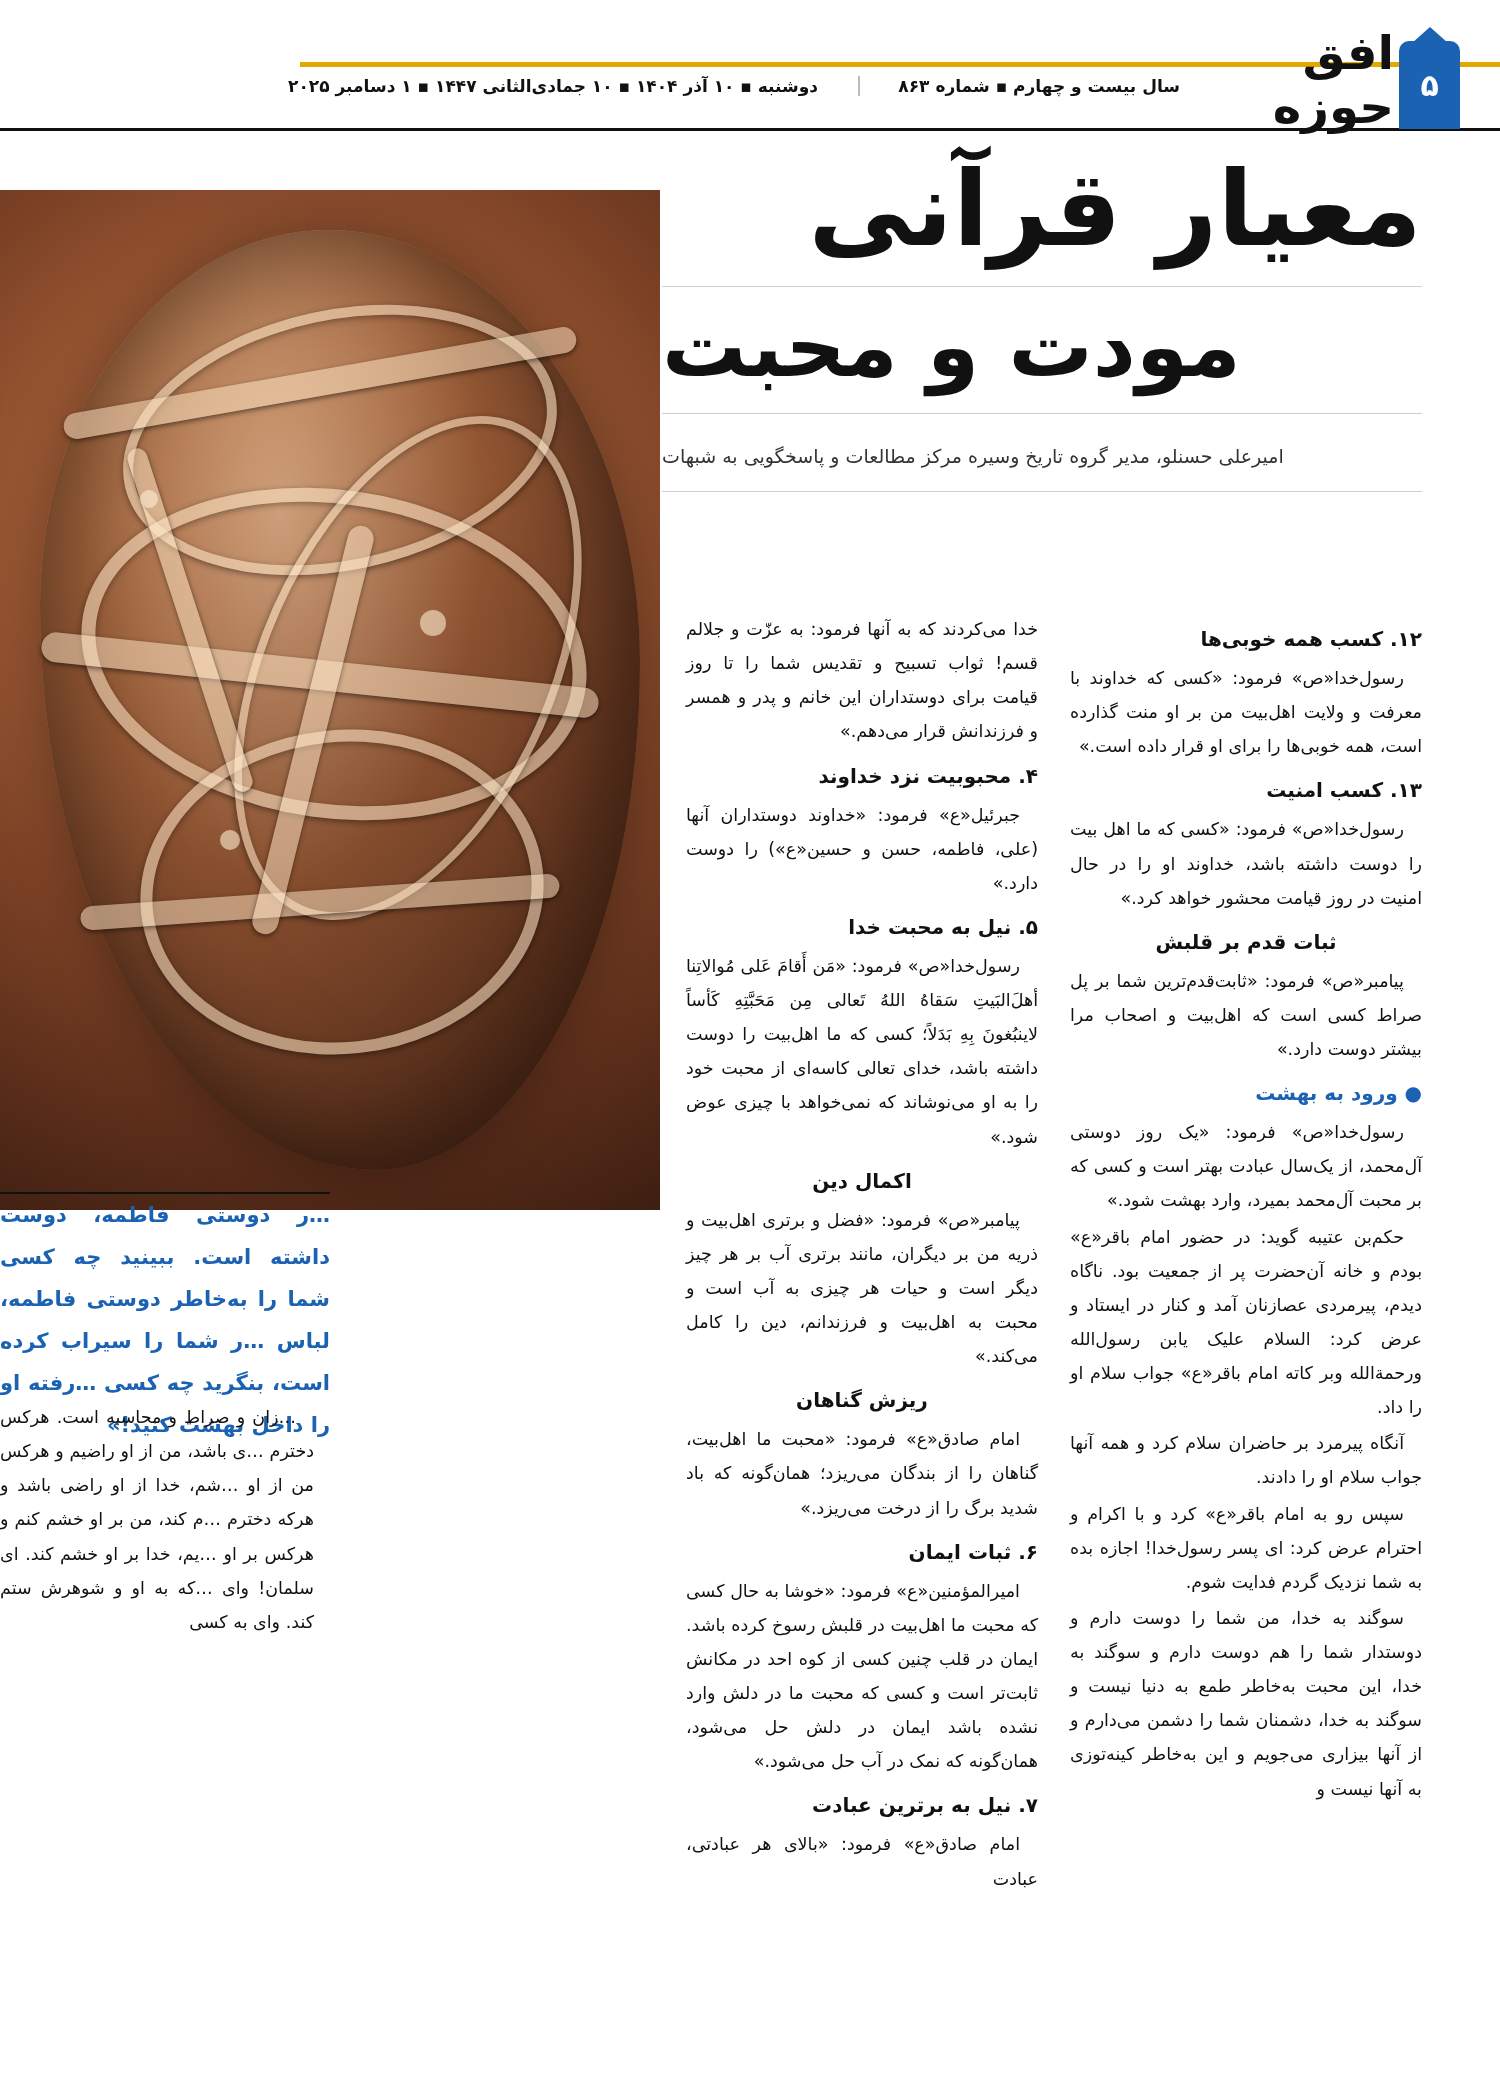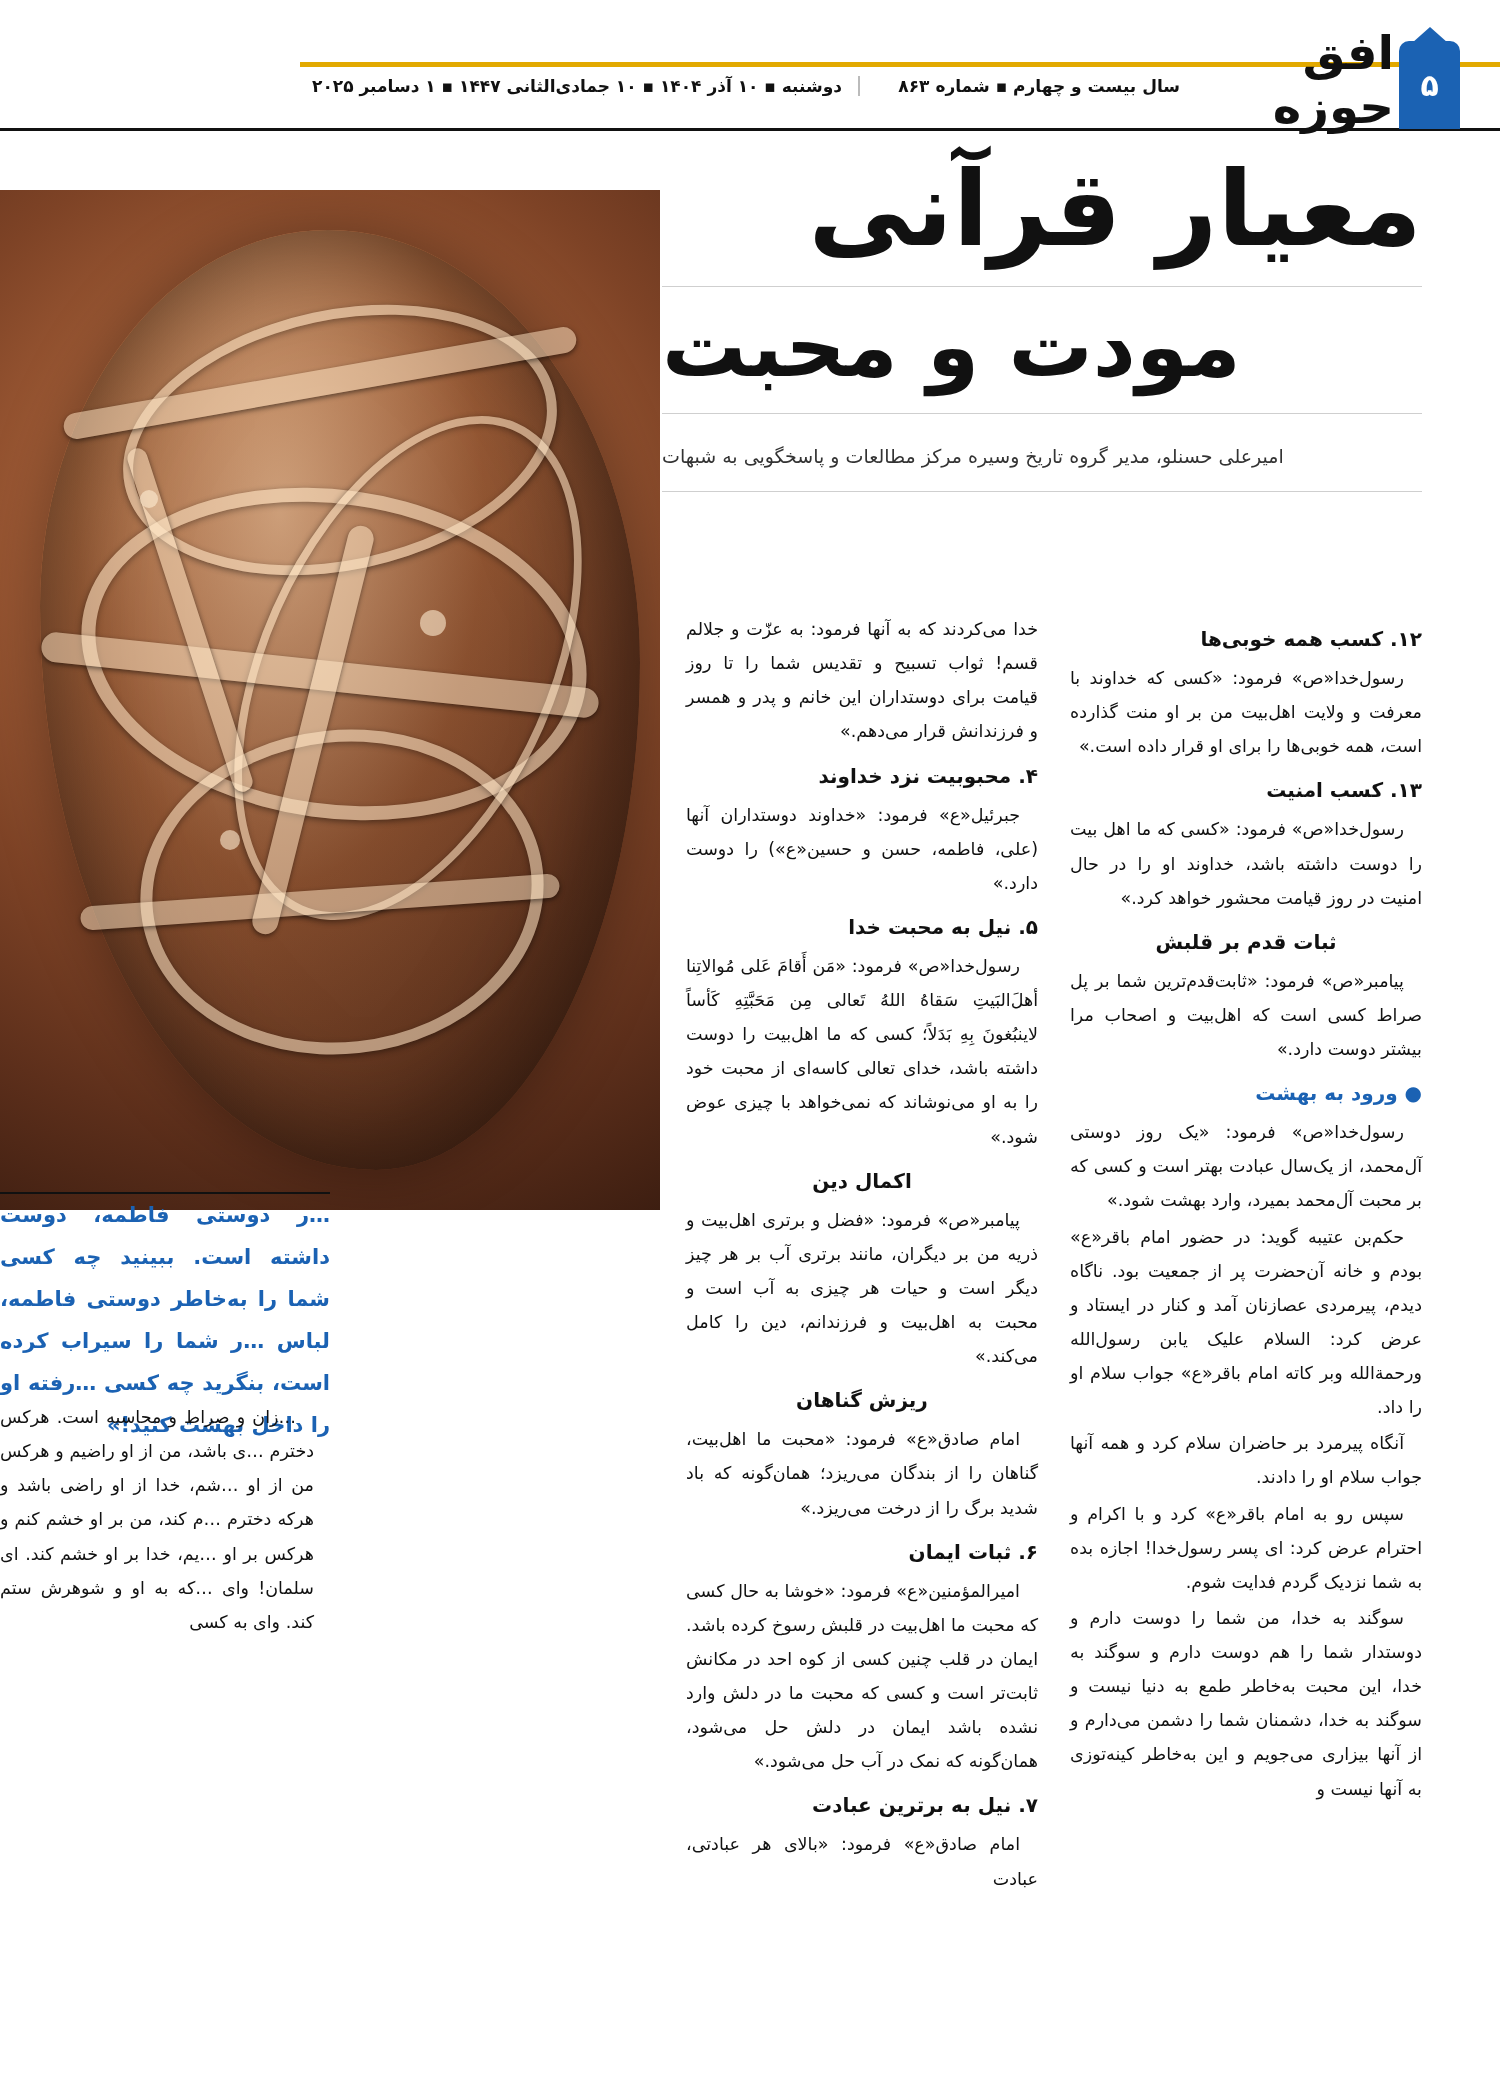--- a/index.html
+++ b/index.html
@@ -40,21 +40,21 @@
     font-size:46px;font-weight:bold;color:#111;letter-spacing:-2px;
     margin-right:10px;transform:scaleX(1.05);
   }
   .issue-line{
     position:absolute;top:76px;right:320px;
     font-size:17px;font-weight:bold;color:#111;direction:rtl;white-space:nowrap;
   }
   .date-line{
     position:absolute;top:76px;right:640px;
     font-size:17px;font-weight:bold;color:#111;direction:rtl;white-space:nowrap;
-    padding-right:16px;border-right:2px solid #bbb;margin-left:28px;
+    padding-right:40px;border-right:2px solid #bbb;margin-left:28px;
   }
   
   .headline-wrap{
     position:absolute;top:150px;right:78px;width:760px;text-align:left;direction:rtl;
   }
   .h-line1{
     font-size:104px;font-weight:bold;line-height:1.15;color:#111;text-align:right;
     letter-spacing:-3px;
   }
   .hr-thin{height:1px;background:#cfcfcf;margin:16px 0 10px 0;}

